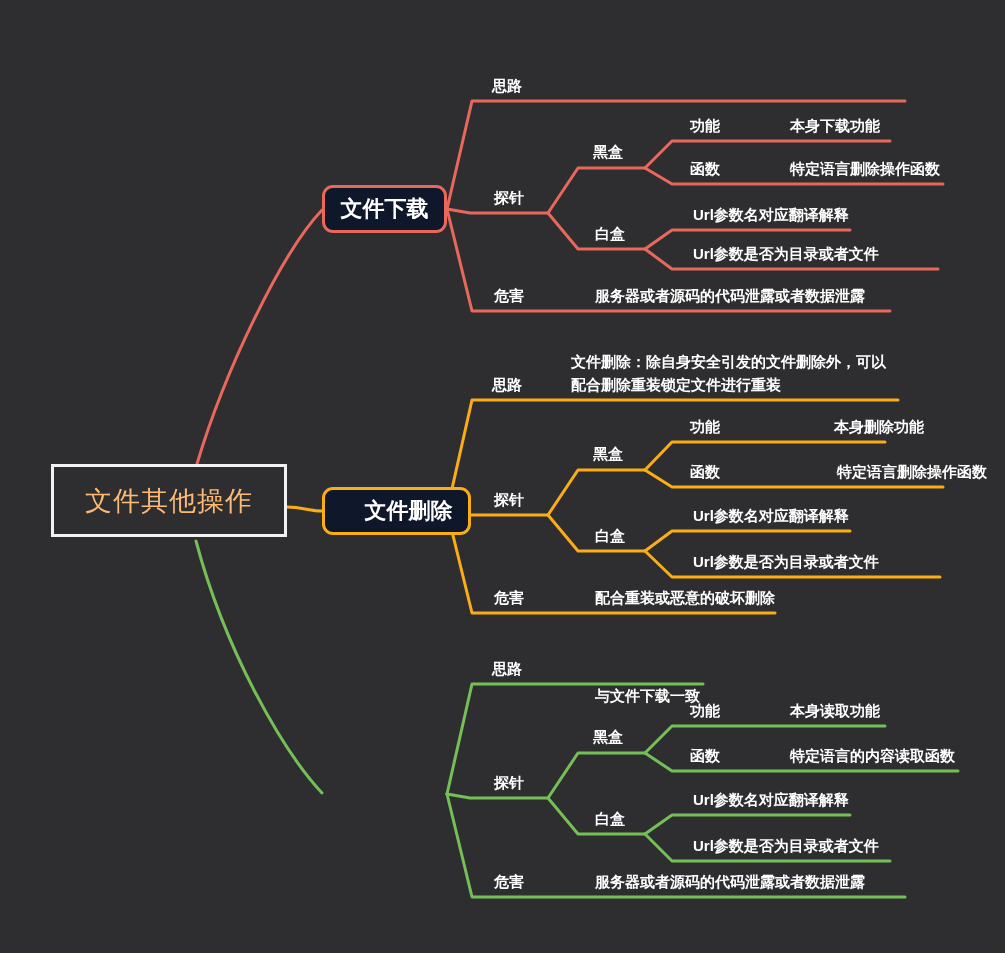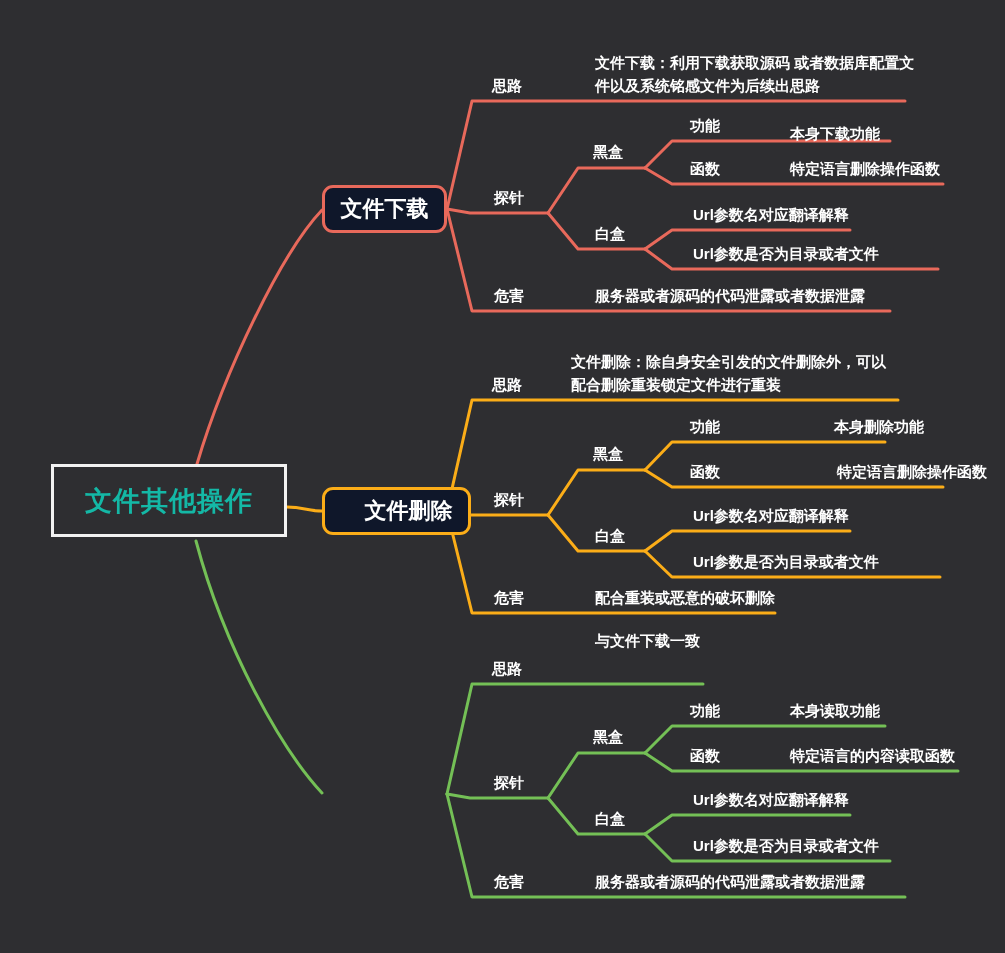--- a/index.html
+++ b/index.html
@@ -7,23 +7,23 @@
     position:relative;width:1005px;height:953px;background:#2e2e31;
     font-family:"Liberation Sans","DejaVu Sans",sans-serif;overflow:hidden;
   }
   svg.wires{position:absolute;left:0;top:0;width:1005px;height:953px;}
   svg.wires path{fill:none;stroke-width:3;stroke-linejoin:round;stroke-linecap:round;}
   path.c-red{stroke:#e8695b;}
   path.c-yellow{stroke:#fbad18;}
   path.c-green{stroke:#74c056;}
   .root-node{
     position:absolute;left:51px;top:464px;width:230px;height:67px;
-    border:3px solid #f2f2f2;background:#2e2e31;color:#14b8a6;
+    border:3px solid #f2f2f2;background:#2e2e31;color:#fdba74;
     display:flex;align-items:center;justify-content:center;
-    font-size:27px;font-weight:bold;letter-spacing:1px;cursor:pointer;
+    font-size:27px;font-weight:normal;letter-spacing:1px;cursor:pointer;
   }
   .branch-node{
     position:absolute;left:322px;width:119px;height:42px;
     border-width:3px;border-style:solid;border-radius:11px;
     background:#0f172a;color:#ffffff;
     display:flex;align-items:center;justify-content:center;
     font-size:22px;font-weight:bold;cursor:pointer;text-align:right;
   }
   .b-red{border-color:#e8695b;}
   .b-yellow{border-color:#fbad18;}
@@ -72,25 +72,24 @@
     <path class="c-green" d="M 645,753 L 672,771 L 958,771"></path>
     <path class="c-green" d="M 548,798 L 578,834 L 645,834"></path>
     <path class="c-green" d="M 645,834 L 672,815 L 850,815"></path>
     <path class="c-green" d="M 645,834 L 672,861 L 890,861"></path>
   </svg>
 
   <div class="root-node">文件其他操作</div>
 
   <div class="branch-node b-red" style="top:185px;">文件下载</div>
   <div class="label" style="left:492px;top:77px;">思路</div>
-  <div class="label wraptext" style="left:595px;top:51px;">文件下载：利用下载获取源码 或者数据库配置文件以及系统铭感文件为后续出思路</div>
   <div class="label" style="left:494px;top:189px;">探针</div>
   <div class="label" style="left:593px;top:143px;">黑盒</div>
   <div class="label" style="left:690px;top:117px;">功能</div>
-  <div class="label" style="left:790px;top:117px;margin-top:8px;">本身下载功能</div>
+  <div class="label" style="left:790px;top:117px;">本身下载功能</div>
   <div class="label" style="left:690px;top:160px;">函数</div>
   <div class="label" style="left:790px;top:160px;">特定语言删除操作函数</div>
   <div class="label" style="left:595px;top:225px;">白盒</div>
   <div class="label" style="left:693px;top:206px;">Url参数名对应翻译解释</div>
   <div class="label" style="left:693px;top:245px;">Url参数是否为目录或者文件</div>
   <div class="label" style="left:494px;top:287px;">危害</div>
   <div class="label" style="left:595px;top:287px;">服务器或者源码的代码泄露或者数据泄露</div>
 
   <div class="branch-node b-yellow" style="top:487px;padding-left:24px;">文件删除</div>
   <div class="label" style="left:492px;top:376px;">思路</div>
@@ -101,21 +100,21 @@
   <div class="label" style="left:834px;top:418px;">本身删除功能</div>
   <div class="label" style="left:690px;top:463px;">函数</div>
   <div class="label" style="left:790px;top:463px;padding-left:47px;">特定语言删除操作函数</div>
   <div class="label" style="left:595px;top:527px;">白盒</div>
   <div class="label" style="left:693px;top:507px;">Url参数名对应翻译解释</div>
   <div class="label" style="left:693px;top:553px;">Url参数是否为目录或者文件</div>
   <div class="label" style="left:494px;top:589px;">危害</div>
   <div class="label" style="left:595px;top:589px;">配合重装或恶意的破坏删除</div>
 
   <div class="label" style="left:492px;top:660px;">思路</div>
-  <div class="label" style="left:595px;top:632px;">与文件下载一致</div>
+  <div class="label" style="left:595px;top:688px;font-family:Liberation Serif, serif;">与文件下载一致</div>
   <div class="label" style="left:494px;top:774px;">探针</div>
   <div class="label" style="left:593px;top:728px;">黑盒</div>
   <div class="label" style="left:690px;top:702px;">功能</div>
   <div class="label" style="left:790px;top:702px;">本身读取功能</div>
   <div class="label" style="left:690px;top:747px;">函数</div>
   <div class="label" style="left:790px;top:747px;text-align:center;">特定语言的内容读取函数</div>
   <div class="label" style="left:595px;top:810px;">白盒</div>
   <div class="label" style="left:693px;top:791px;">Url参数名对应翻译解释</div>
   <div class="label" style="left:693px;top:837px;">Url参数是否为目录或者文件</div>
   <div class="label" style="left:494px;top:873px;">危害</div>

